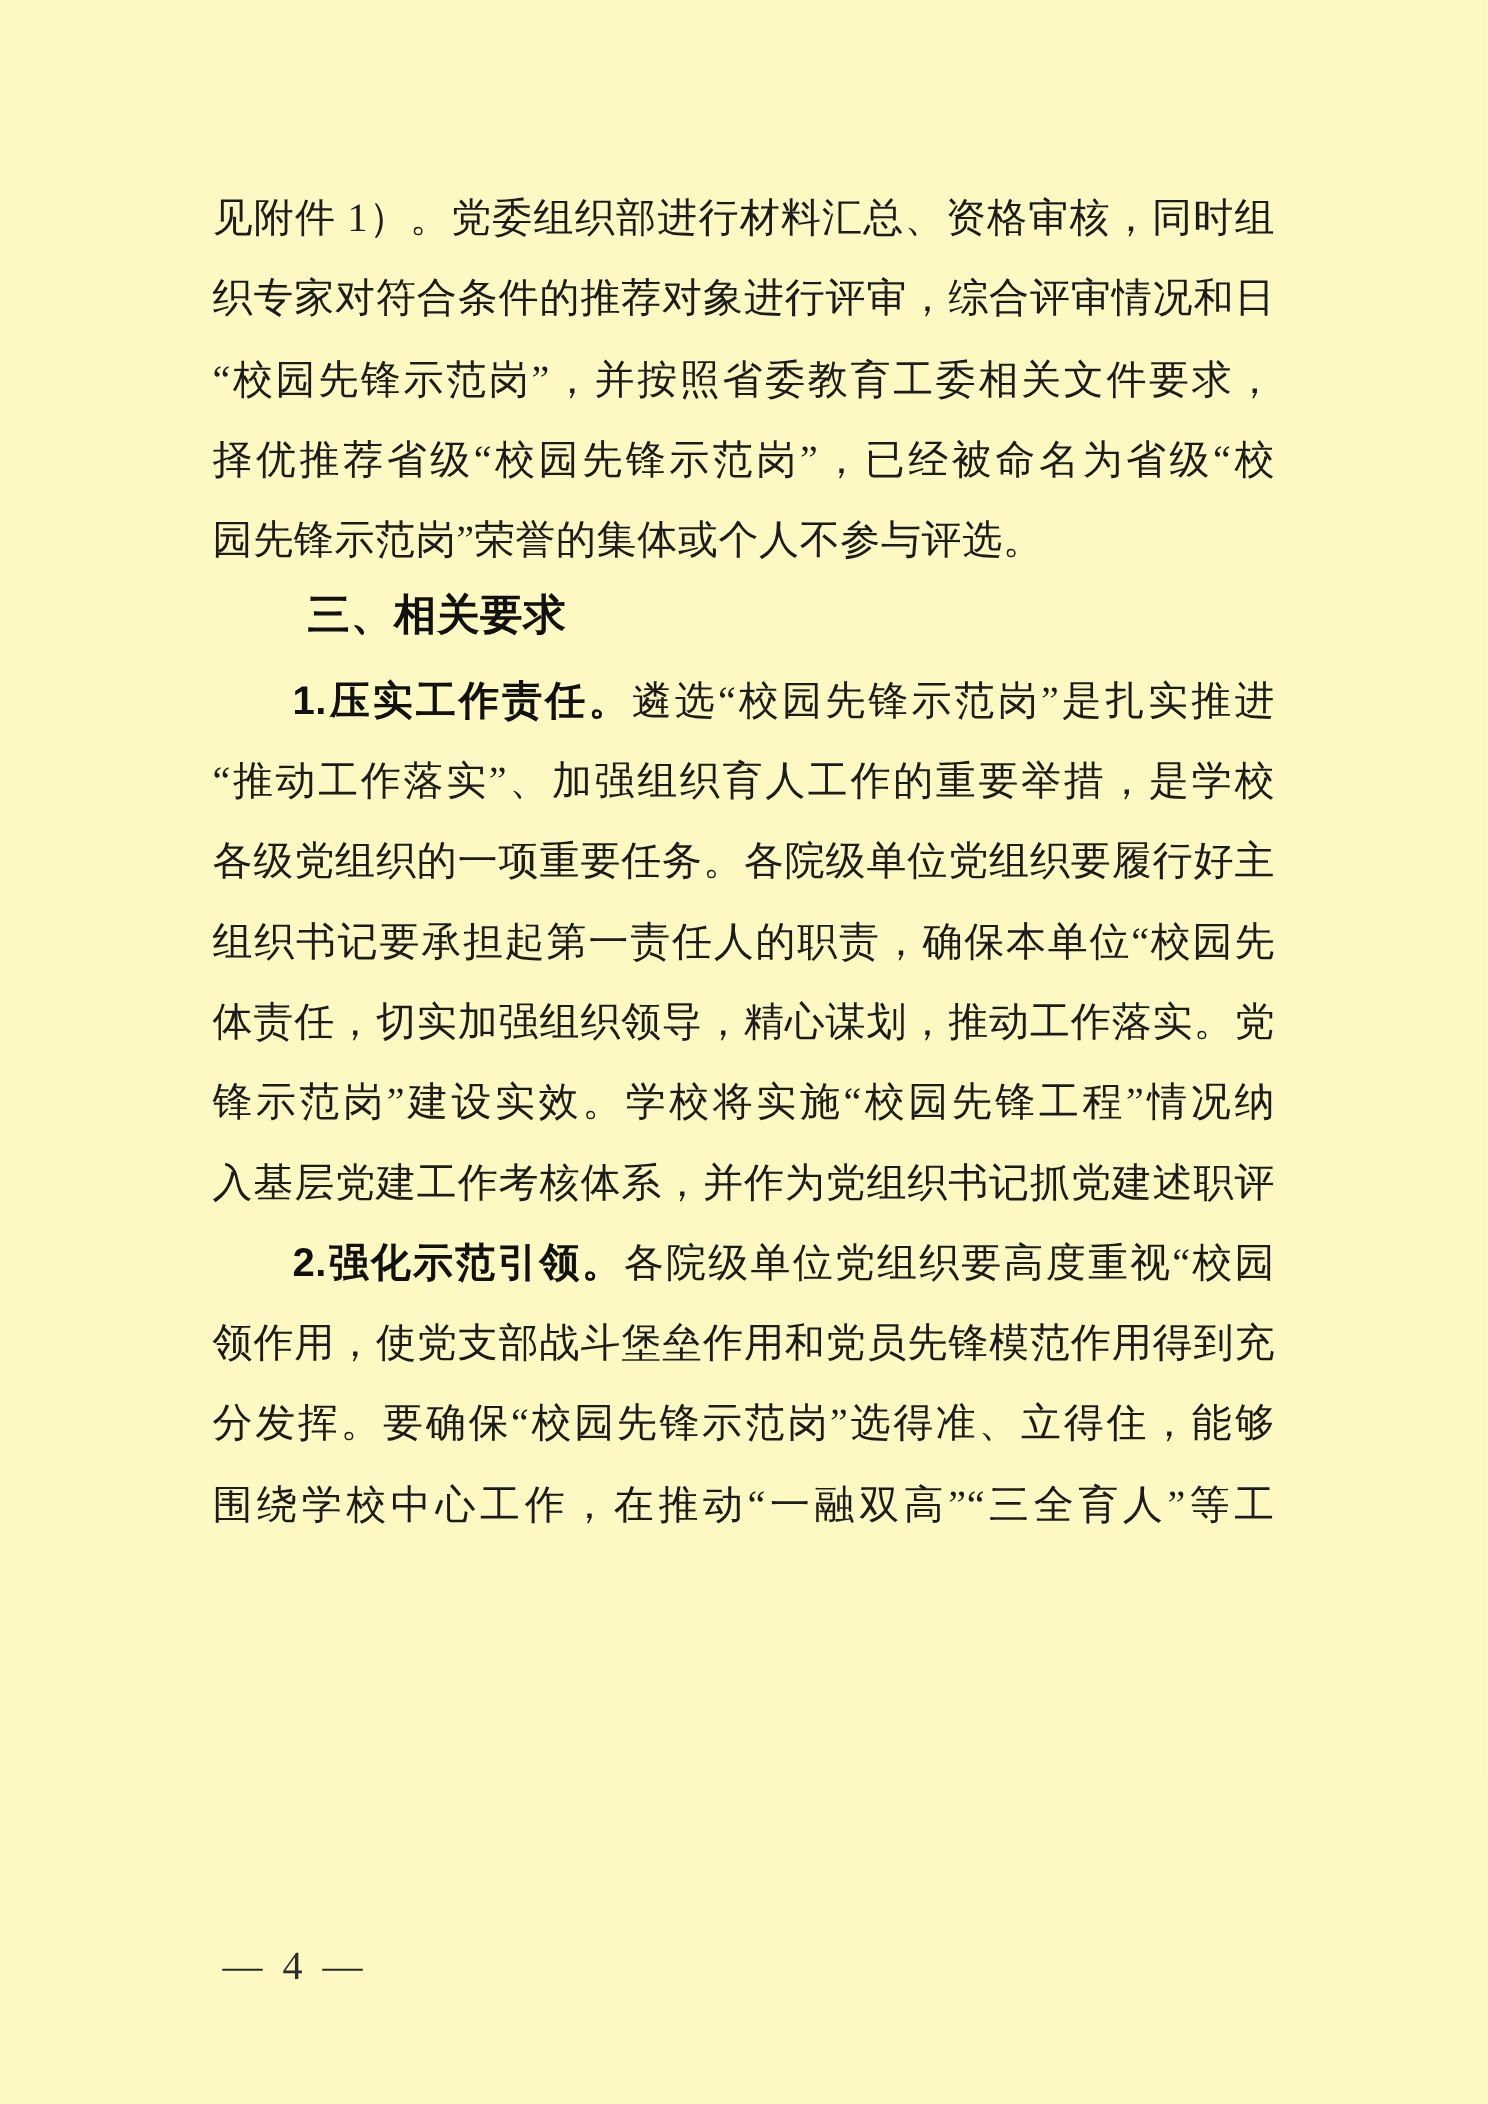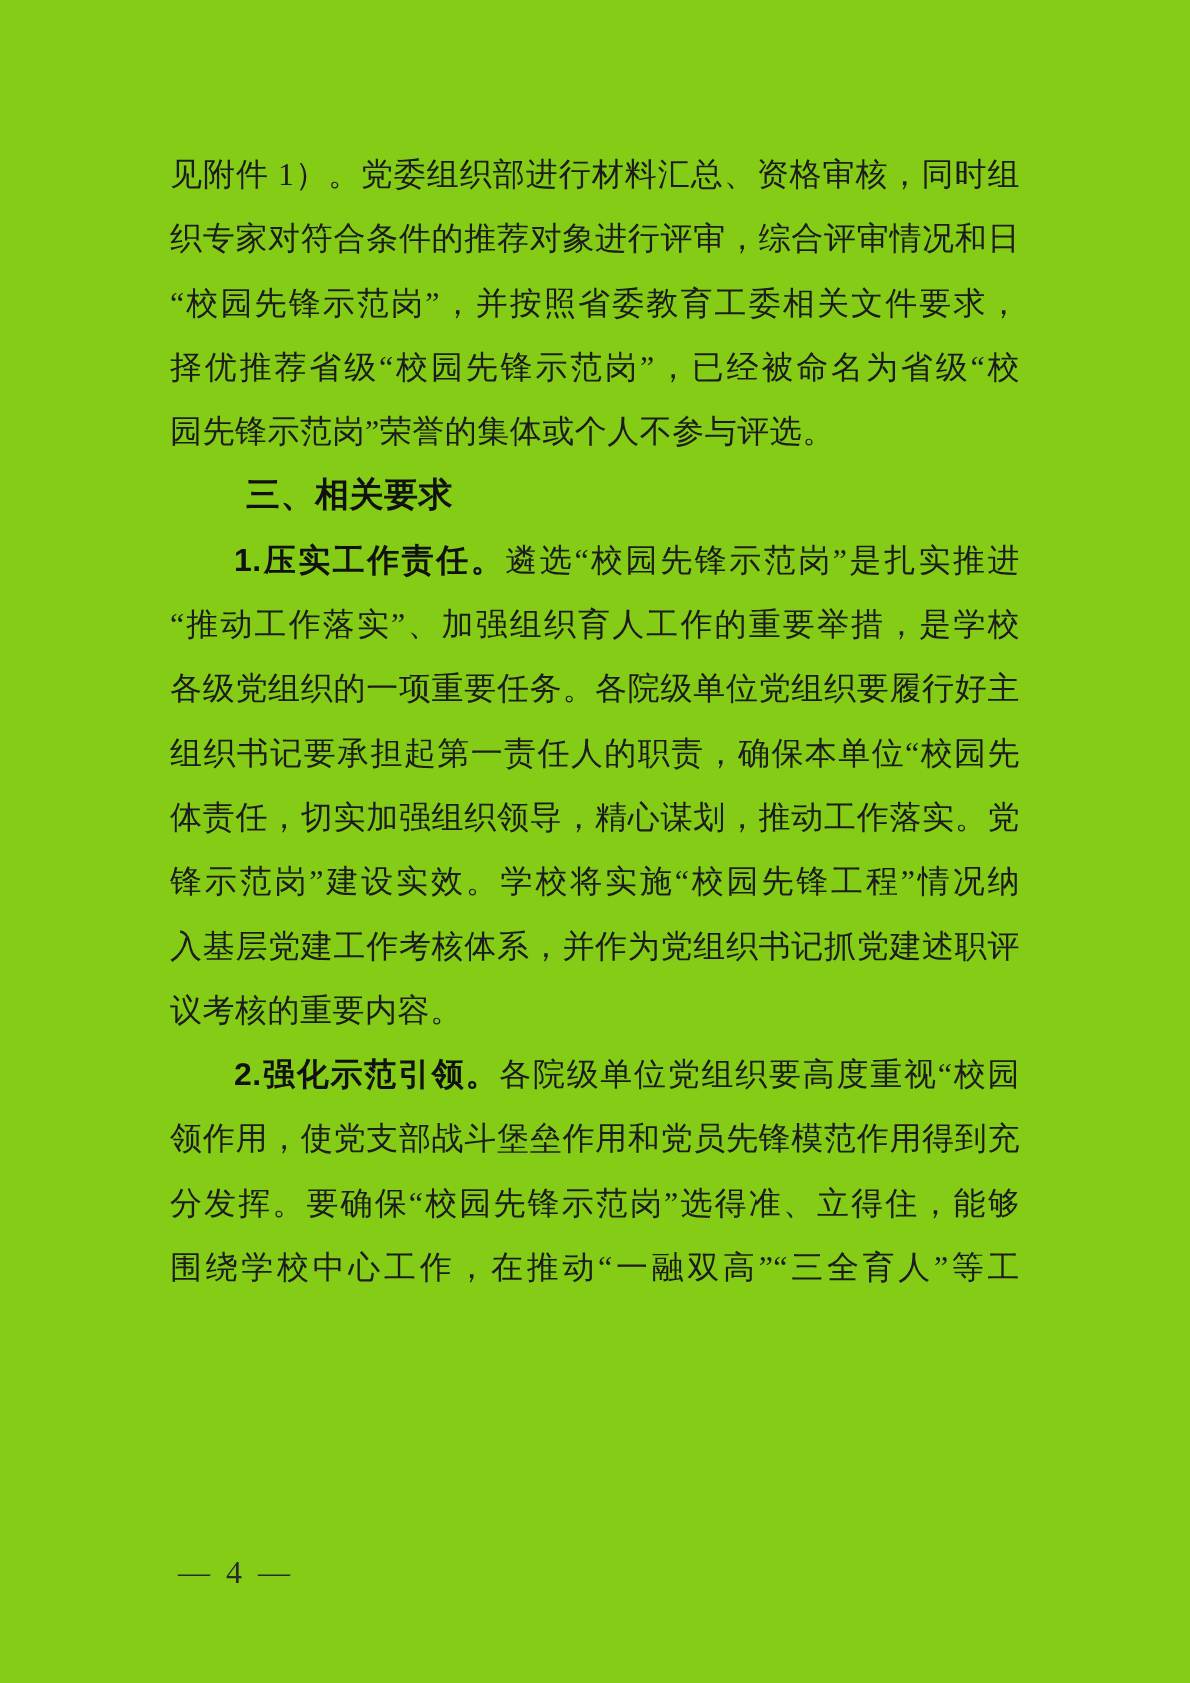--- a/index.html
+++ b/index.html
@@ -4,21 +4,21 @@
 <style>
   html, body {
     margin: 0;
     padding: 0;
     background: #ffffff;
   }
   .page {
     position: relative;
     width: 1190px;
     height: 1683px;
-    background: #84cc16;
+    background: #fef9c3;
     overflow: hidden;
     font-family: "Liberation Serif", "DejaVu Serif", serif;
     color: #1c1c1c;
   }
   .text-block {
     position: absolute;
     left: 170px;
     top: 142px;
     width: 850px;
   }
@@ -32,21 +32,21 @@
   
   .line.j {
     white-space: normal;
     text-align: justify;
     text-align-last: justify;
     text-justify: inter-character;
   }
   
   .line.heading {
     padding-left: 76px;
-    font-family: Liberation Serif, serif;
+    font-family: Liberation Mono, monospace;
     font-weight: 700;
     font-size: 34px;
     color: #111;
   }
   
   .line.indent {
     padding-left: 64px;
   }
   .lead {
     font-family: "Liberation Sans", "DejaVu Sans", sans-serif;
@@ -79,21 +79,20 @@
 
     <div class="line heading"><b>三、相关要求</b></div>
 
     <div class="line j indent"><b class="lead">1.压实工作责任。</b><span>遴选“校园先锋示范岗”是扎实推进</span></div>
     <div class="line j"><span>“推动工作落实”、加强组织育人工作的重要举措，是学校</span></div>
     <div class="line j"><span>各级党组织的一项重要任务。各院级单位党组织要履行好主</span></div>
     <div class="line j"><span>组织书记要承担起第一责任人的职责，确保本单位“校园先</span></div>
     <div class="line j"><span>体责任，切实加强组织领导，精心谋划，推动工作落实。党</span></div>
     <div class="line j"><span>锋示范岗”建设实效。学校将实施“校园先锋工程”情况纳</span></div>
     <div class="line j"><span>入基层党建工作考核体系，并作为党组织书记抓党建述职评</span></div>
-    <div class="line"><span>议考核的重要内容。</span></div>
 
     <div class="line j indent"><b class="lead">2.强化示范引领。</b><span>各院级单位党组织要高度重视“校园</span></div>
     <div class="line j"><span>领作用，使党支部战斗堡垒作用和党员先锋模范作用得到充</span></div>
     <div class="line j"><span>分发挥。要确保“校园先锋示范岗”选得准、立得住，能够</span></div>
     <div class="line j"><span>围绕学校中心工作，在推动“一融双高”“三全育人”等工</span></div>
 
   </main>
 
   <footer class="footer">
     <span>— 4 —</span>

